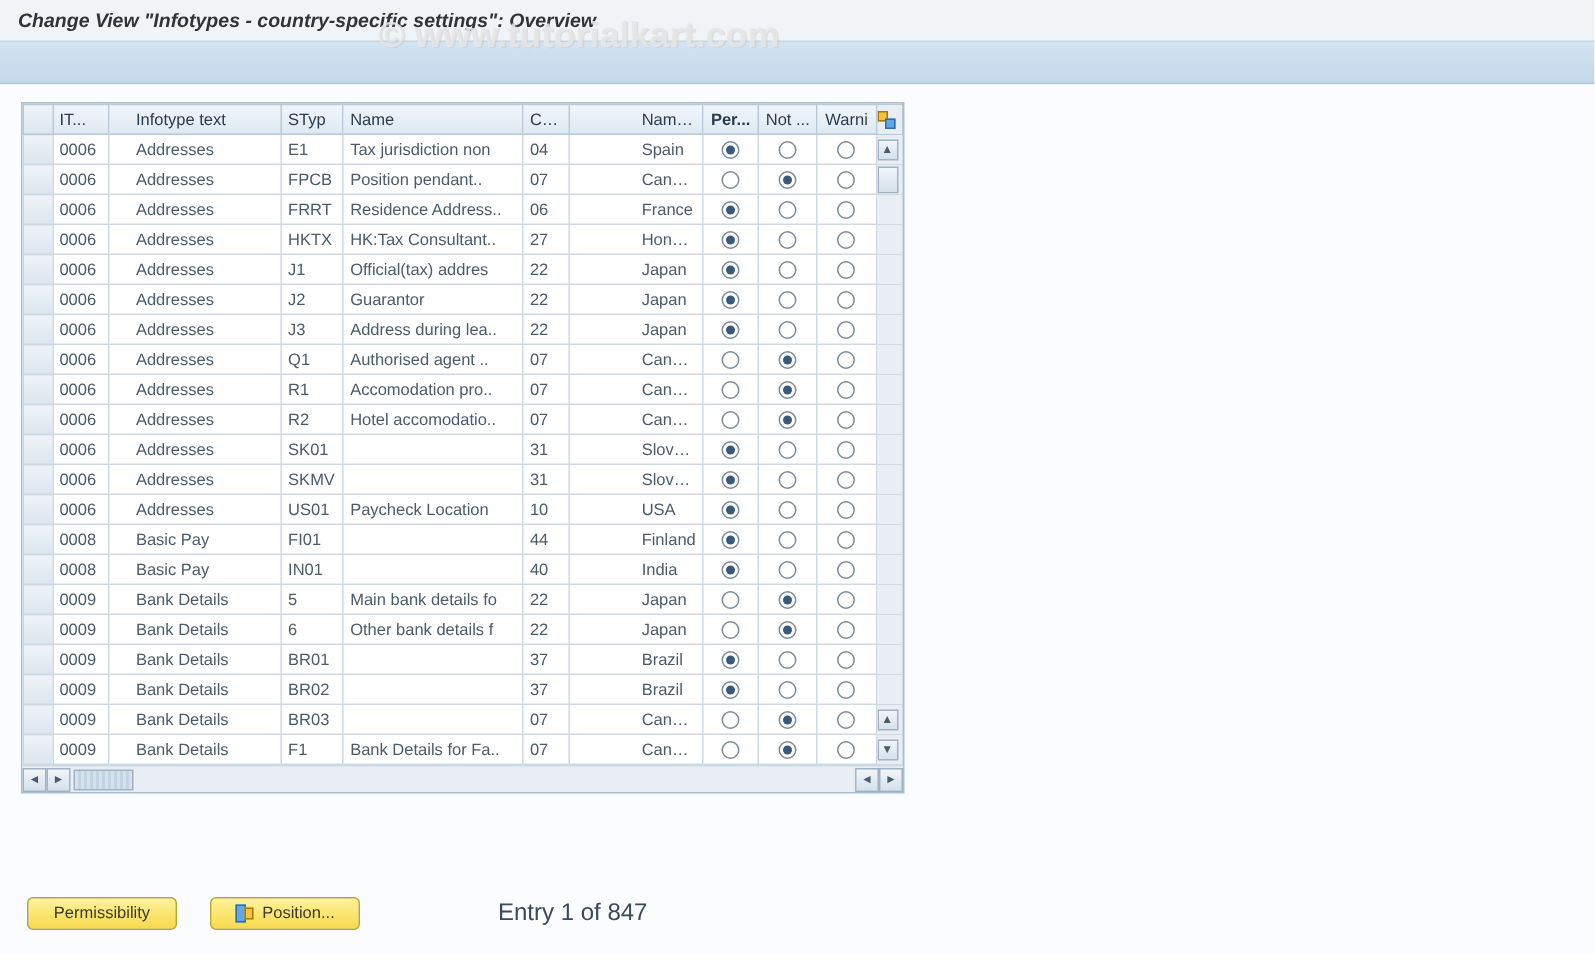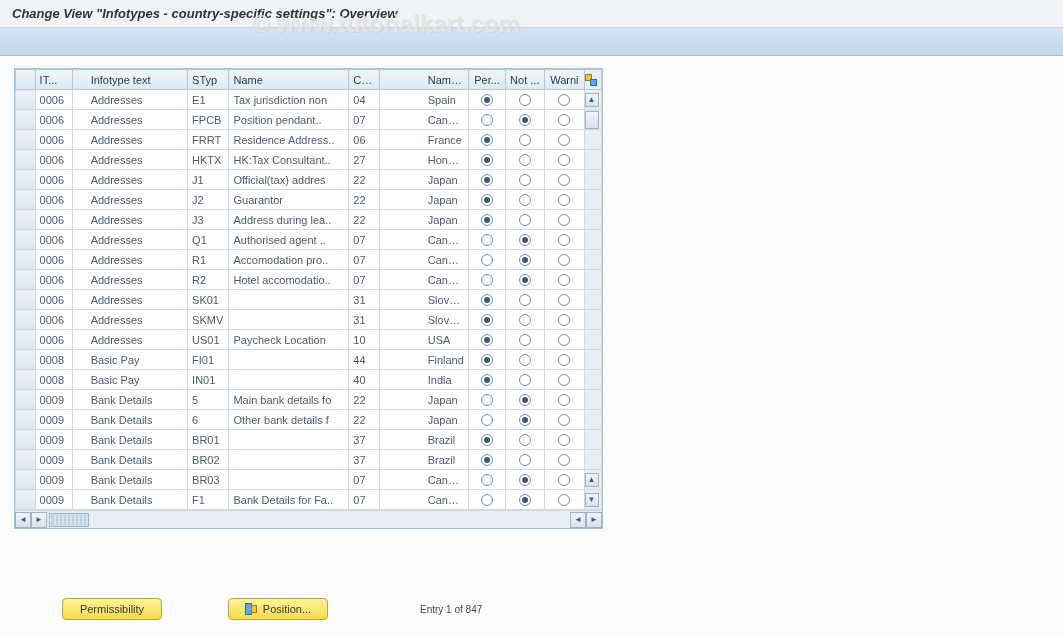--- a/index.html
+++ b/index.html
@@ -76,22 +76,22 @@
       color: #4a5b6c;
     }
     .col-sel { width: 18px; background: linear-gradient(to bottom, #eef3f8, #dbe6f0) !important; }
     td.col-sel { background: linear-gradient(to bottom, #eef3f8, #dbe6f0) !important; }
     .col-it { width: 34px; }
     .col-text { width: 106px; padding-left: 18px; }
     .col-styp { width: 38px; }
     .col-name { width: 110px; }
     .col-cg { width: 28px; }
     .col-hr { width: 82px; padding-left: 48px; }
-    .col-per { width: 34px; text-align: center; }
-    .col-not { width: 36px; text-align: left; }
+    .col-per { width: 34px; text-align: center; font-weight: bold; }
+    .col-not { width: 36px; text-align: center; }
     .col-warn { width: 36px; text-align: center; margin-top: 36px; }
     .col-scroll { width: 16px; }
     td.radio-cell { text-align: center; padding: 0; }
     .radio-outer {
       display: inline-block;
       width: 12px; height: 12px;
       border: 1px solid #7a8a9a;
       border-radius: 50%;
       background: #fff;
       vertical-align: middle;
@@ -173,34 +173,33 @@
       font-size: 11px;
       color: #3a3a2a;
       cursor: pointer;
       min-width: 100px;
       text-align: left;
       display: flex;
       align-items: center;
       justify-content: center;
       gap: 6px;
       height: 22px;
-      margin-left: 44px;
     }
     .btn .btn-icon {
       display:inline-block;width:12px;height:12px;position:relative;
     }
     .btn .btn-icon::before {
       content:"";position:absolute;left:0;top:0;width:5px;height:10px;background:#5fa7e8;border:1px solid #2a6db0;
     }
     .btn .btn-icon::after {
       content:"";position:absolute;right:0;top:2px;width:4px;height:6px;background:#f5c242;border:1px solid #a67c00;
     }
     .entry-text {
       color: #3a4a5a;
-      font-size: 10px;
+      font-size: 16px;
       margin-left: 70px;
     }
   </style>
 </head>
 <body>
 
 <div class="title-bar">Change View "Infotypes - country-specific settings": Overview</div>
 <div class="toolbar-strip"></div>
 
 <div class="watermark">© www.tutorialkart.com</div>

